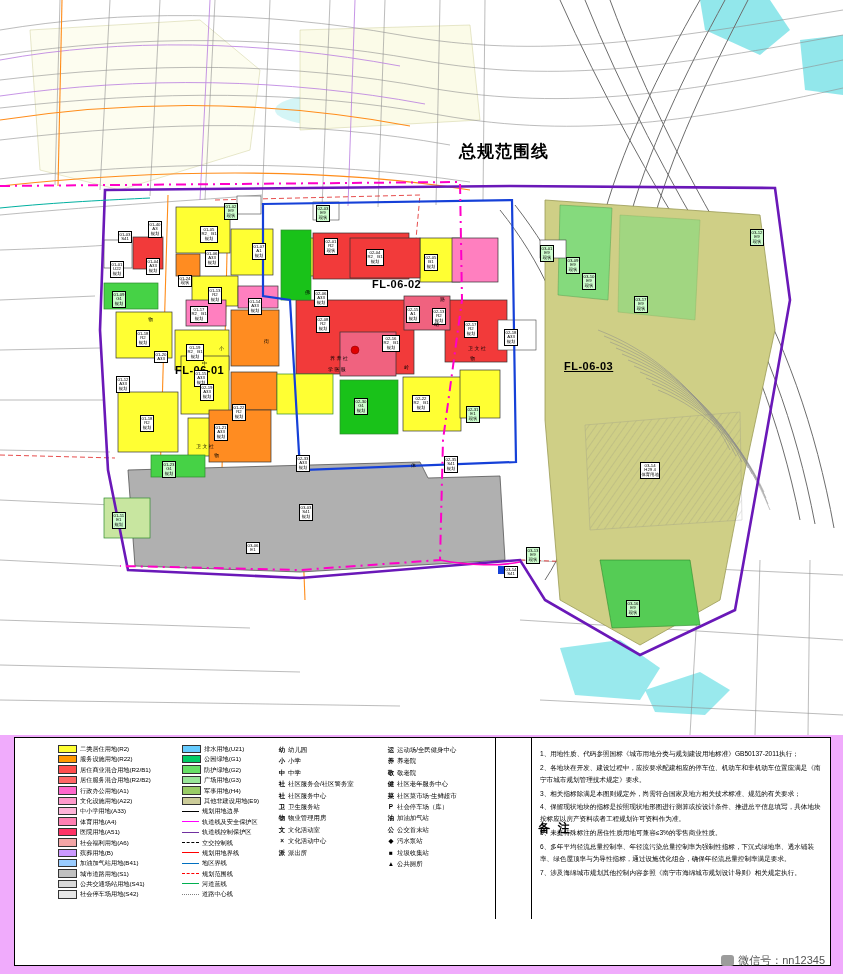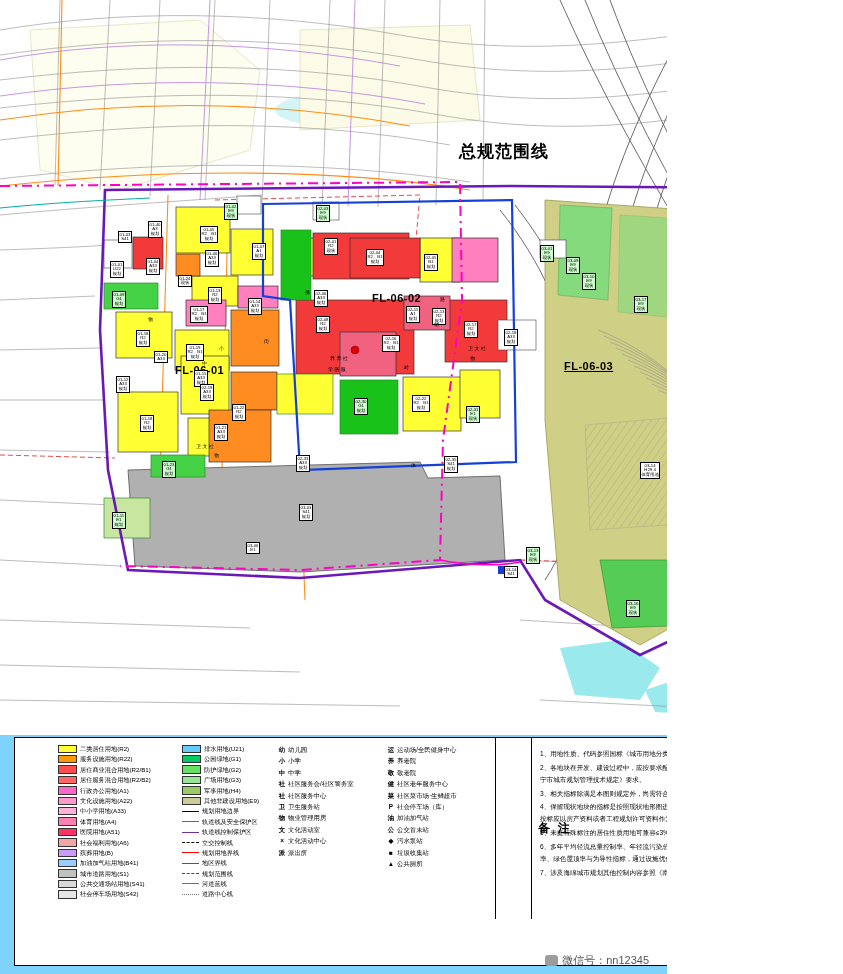--- a/index.html
+++ b/index.html
@@ -3,21 +3,21 @@
 <meta charset="utf-8">
 <style>
   html,body{margin:0;padding:0;}
   body{
     width:843px;height:974px;
     background:#ffffff;
     font-family:"Liberation Sans", sans-serif;
     overflow:hidden;
     position:relative;
   }
-  #page{position:relative;width:667px;height:974px;overflow:hidden;background:#7dd3fc;}
+  #page{position:relative;width:843px;height:974px;overflow:hidden;background:#f0abfc;}
 
   
   .map-area{position:absolute;left:0;top:0;width:843px;height:735px;overflow:hidden;background:#ffffff;}
   .map-svg{position:absolute;left:0;top:0;}
 
   
   .maplab{position:absolute;font-weight:bold;color:#000;white-space:nowrap;}
   .maplab.big{font-size:17px;letter-spacing:1px;}
   .maplab.unit{font-size:11px;letter-spacing:.5px;}
 
@@ -241,21 +241,21 @@
 
       <rect x="498" y="566" width="8" height="8" fill="#1540d8"></rect>
 
       <circle cx="355" cy="350" r="4" fill="#e00000" stroke="#800000" stroke-width="0.5"></circle>
 
       <path d="M0,208 C60,202 110,200 150,198" stroke="#00b0a0" stroke-width="1" fill="none"></path>
     </svg>
 
     <div class="maplab big" style="left:459px;top:140px;">总规范围线</div>
     <div class="maplab unit" style="left:175px;top:364px;">FL-06-01</div>
-    <div class="maplab unit" style="left:372px;top:292px;">FL-06-02</div>
+    <div class="maplab unit" style="left:372px;top:278px;">FL-06-02</div>
     <div class="maplab unit" style="left:564px;top:360px;text-decoration:underline;">FL-06-03</div>
 
     <div class="chip white" style="left:148px;top:221px;">01-40
 A3
 规划</div>
     <div class="chip white" style="left:200px;top:226px;">01-05
 R2、B1
 规划</div>
     <div class="chip green" style="left:224px;top:203px;">01-02
 E9

